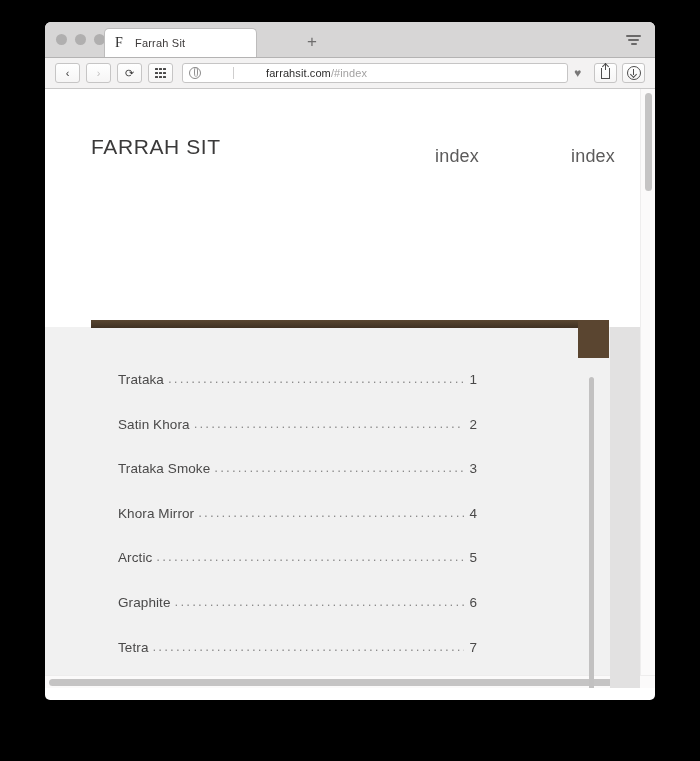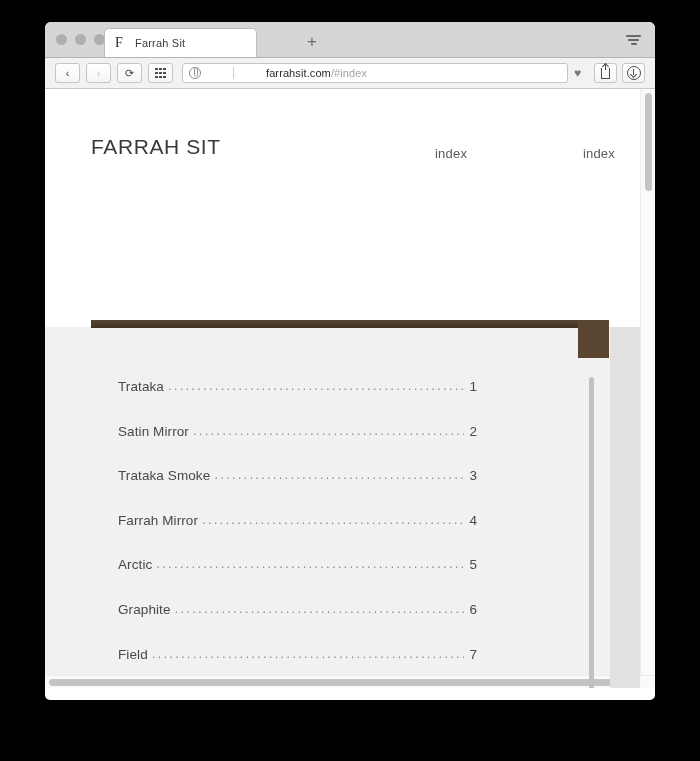--- a/index.html
+++ b/index.html
@@ -279,21 +279,21 @@
   }
   .nav {
     position: absolute;
     left: 390px;
     top: 57px;
     width: 180px;
     display: flex;
     justify-content: space-between;
   }
   .nav a {
-    font-size: 13px;
+    font-size: 18px;
     color: #5c5b5b;
     text-decoration: none;
     letter-spacing: 0.2px;
   }
 
   
   .brown-rule {
     position: absolute;
     left: 46px;
     top: 231px;
@@ -317,21 +317,21 @@
     left: 0;
     top: 238px;
     right: 0;
     bottom: 0;
     background: #f1f1f1;
     overflow: hidden;
   }
   .index-list {
     position: absolute;
     left: 73px;
-    top: 52px;
+    top: 45px;
     width: 359px;
   }
   .index-row {
     display: flex;
     align-items: baseline;
     height: 44.6px;
     font-size: 13.5px;
     color: #4a4949;
     letter-spacing: 0.1px;
   }
@@ -488,51 +488,51 @@
       <div class="content-panel">
         <div class="index-list">
 
           <div class="index-row">
             <span class="row-name">Trataka</span>
             <span class="row-dots">........................................................................</span>
             <span class="row-num">1</span>
           </div>
 
           <div class="index-row">
-            <span class="row-name">Satin Mirror</span>
+            <span class="row-name">Satin Khora</span>
             <span class="row-dots">........................................................................</span>
             <span class="row-num">2</span>
           </div>
 
           <div class="index-row">
             <span class="row-name">Trataka Smoke</span>
             <span class="row-dots">........................................................................</span>
             <span class="row-num">3</span>
           </div>
 
           <div class="index-row">
-            <span class="row-name">Farrah Mirror</span>
+            <span class="row-name">Khora Mirror</span>
             <span class="row-dots">........................................................................</span>
             <span class="row-num">4</span>
           </div>
 
           <div class="index-row">
             <span class="row-name">Arctic</span>
             <span class="row-dots">........................................................................</span>
             <span class="row-num">5</span>
           </div>
 
           <div class="index-row">
             <span class="row-name">Graphite</span>
             <span class="row-dots">........................................................................</span>
             <span class="row-num">6</span>
           </div>
 
           <div class="index-row">
-            <span class="row-name">Field</span>
+            <span class="row-name">Tetra</span>
             <span class="row-dots">........................................................................</span>
             <span class="row-num">7</span>
           </div>
 
           <div class="index-row">
             <span class="row-name">Noir</span>
             <span class="row-dots">........................................................................</span>
             <span class="row-num">8</span>
           </div>
 

